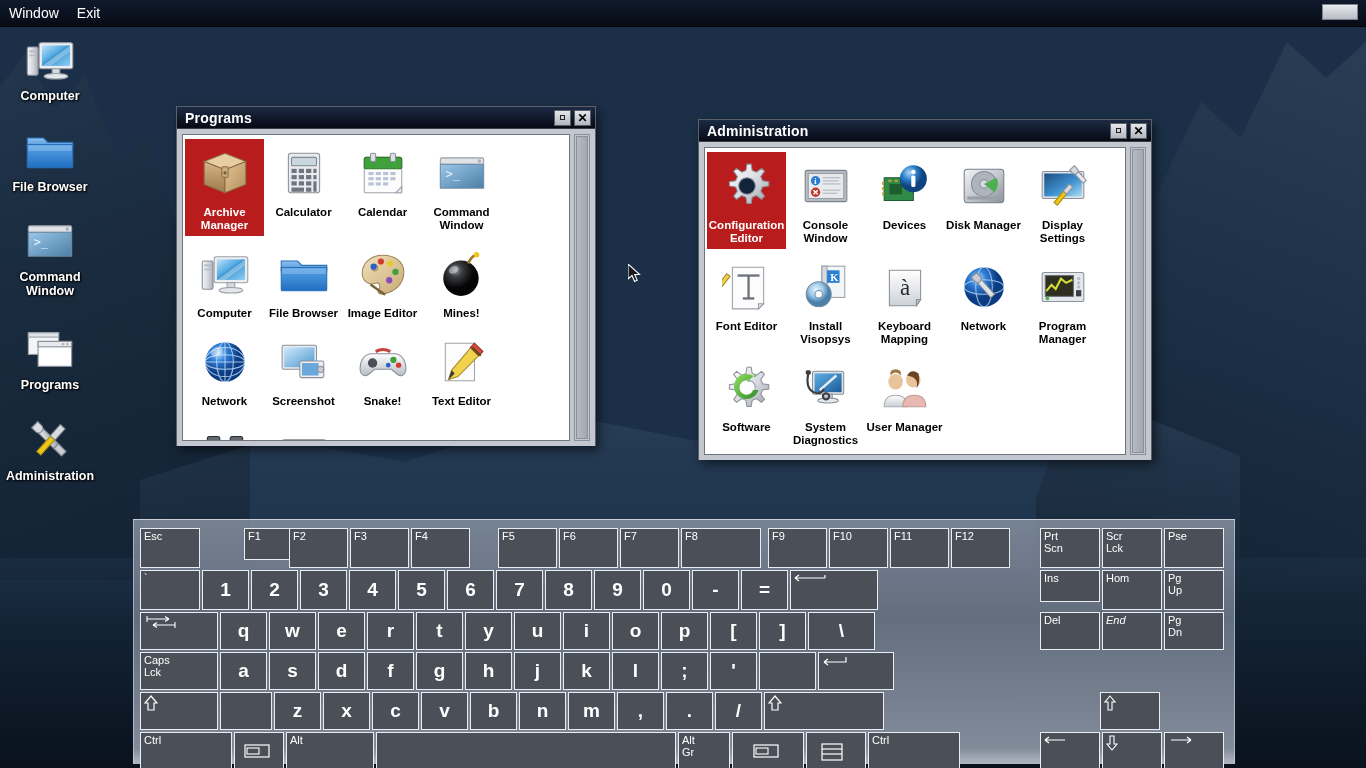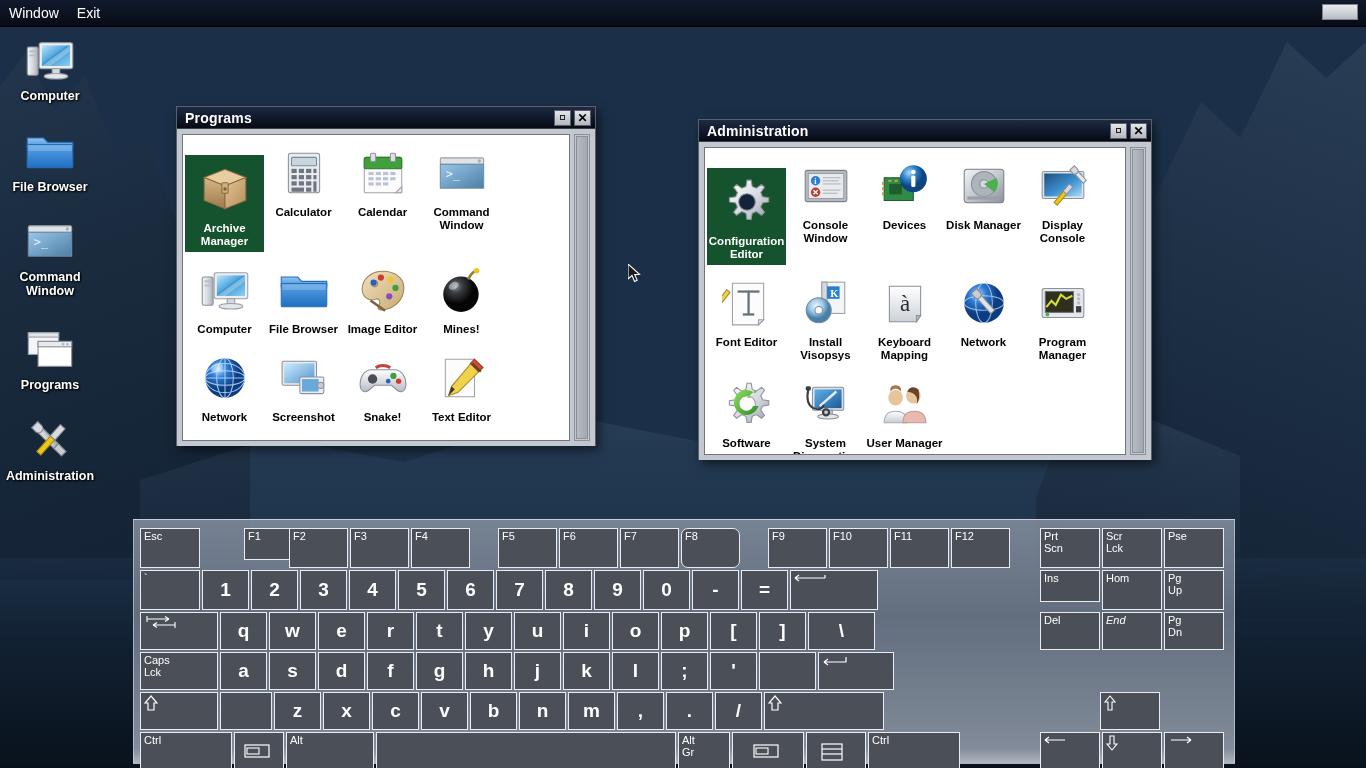--- a/index.html
+++ b/index.html
@@ -134,21 +134,21 @@
     flex: 1;
     padding: 4px 2px;
     overflow: hidden;
   }
   .icon-grid { display: flex; flex-wrap: wrap; }
   .app-cell {
     width: 79px; margin: 0 0 4px 0;
     text-align: center; cursor: default;
     padding: 3px 1px 4px 1px;
   }
-  .app-cell.sel { background: #14532d; margin-top: 16px; }
+  .app-cell.sel { background: #b91c1c; }
   .app-cell.sel .alabel { color: #fff; }
   .app-cell .aico { height: 62px; display:flex; align-items:center; justify-content:center; }
   .alabel {
     font-size: 11.5px; font-weight: bold; color: #000;
     line-height: 13px; margin-top: 2px;
     font-family: "Liberation Sans", sans-serif;
   }
 
   .vscroll {
     width: 16px; margin-left: 4px;
@@ -756,21 +756,21 @@
  <g transform="translate(26,14) rotate(-42)">
    <rect x="8" y="0" width="4" height="17" fill="#e8eaee" stroke="#8b9099"></rect>
    <path d="M7 -1 h6 v4 a3 3 0 0 1 -6 0 Z" fill="#d6dae0" stroke="#8b9099"></path>
  </g>
  <g transform="translate(22,18) rotate(40)">
    <rect x="9" y="6" width="4" height="15" fill="#f0c419" stroke="#a88f10"></rect>
    <rect x="8.7" y="-2" width="4.5" height="9" fill="#d6dae0" stroke="#8b9099"></rect>
  </g>
               </svg>
             </div>
-            <div class="alabel">Display Console</div>
+            <div class="alabel">Display Settings</div>
           </div>
           <div class="app-cell">
             <div class="aico">
               <svg width="50" height="50" viewBox="0 0 48 48">
  <path d="M10 5 h30 v35 l-5 5 h-25 Z" fill="#fcfcfc" stroke="#9aa0a8"></path>
  <path d="M35 40 h5 l-5 5 Z" fill="#e0e3e8" stroke="#9aa0a8"></path>
  <g stroke="#6a7078" stroke-width="2.2" fill="none">
    <line x1="15" y1="13" x2="36" y2="13"></line>
                   <line x1="25.5" y1="13" x2="25.5" y2="35"></line>
    <line x1="20" y1="35" x2="31" y2="35"></line>
@@ -949,21 +949,21 @@
       </div>
       <div class="key" style="left: 364px; top: 8px; width: 59px; height: 40px;">
         <span class="kl">F5</span>
       </div>
       <div class="key" style="left: 425px; top: 8px; width: 59px; height: 40px;">
         <span class="kl">F6</span>
       </div>
       <div class="key" style="left: 486px; top: 8px; width: 59px; height: 40px;">
         <span class="kl">F7</span>
       </div>
-      <div class="key" style="left: 547px; top: 8px; width: 59px; height: 40px; border-radius: 7px;">
+      <div class="key" style="left: 547px; top: 8px; width: 80px; height: 40px;">
         <span class="kl">F8</span>
       </div>
       <div class="key" style="left: 634px; top: 8px; width: 59px; height: 40px;">
         <span class="kl">F9</span>
       </div>
       <div class="key" style="left: 695px; top: 8px; width: 59px; height: 40px;">
         <span class="kl">F10</span>
       </div>
       <div class="key" style="left: 756px; top: 8px; width: 59px; height: 40px;">
         <span class="kl">F11</span>

